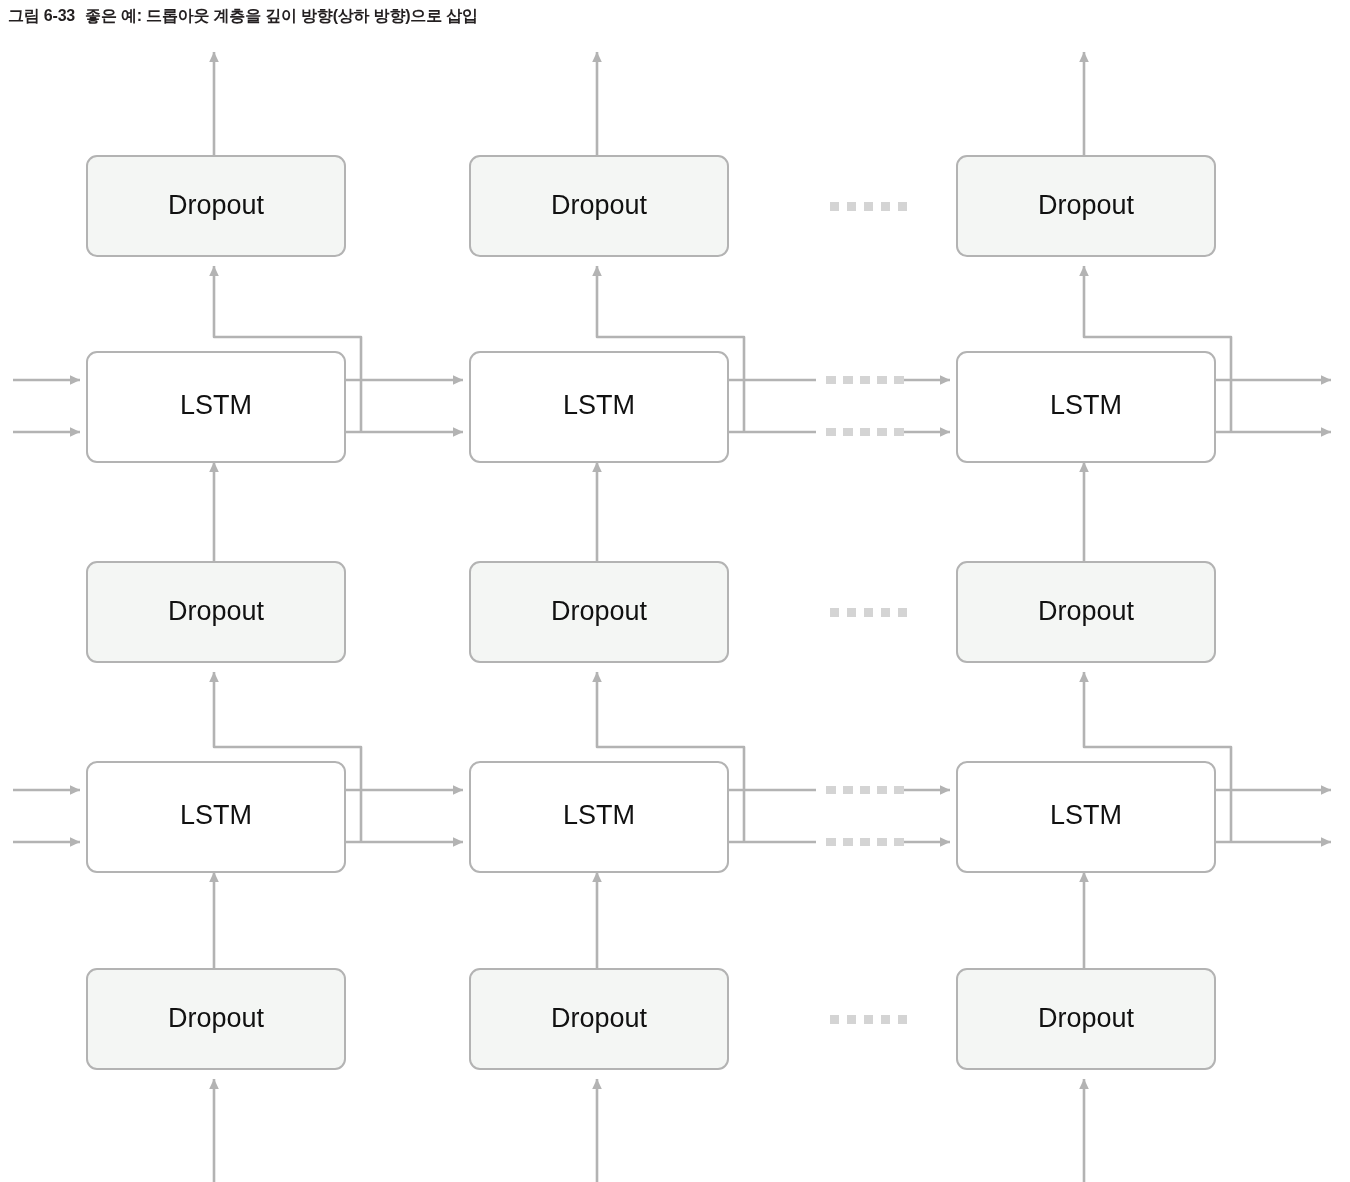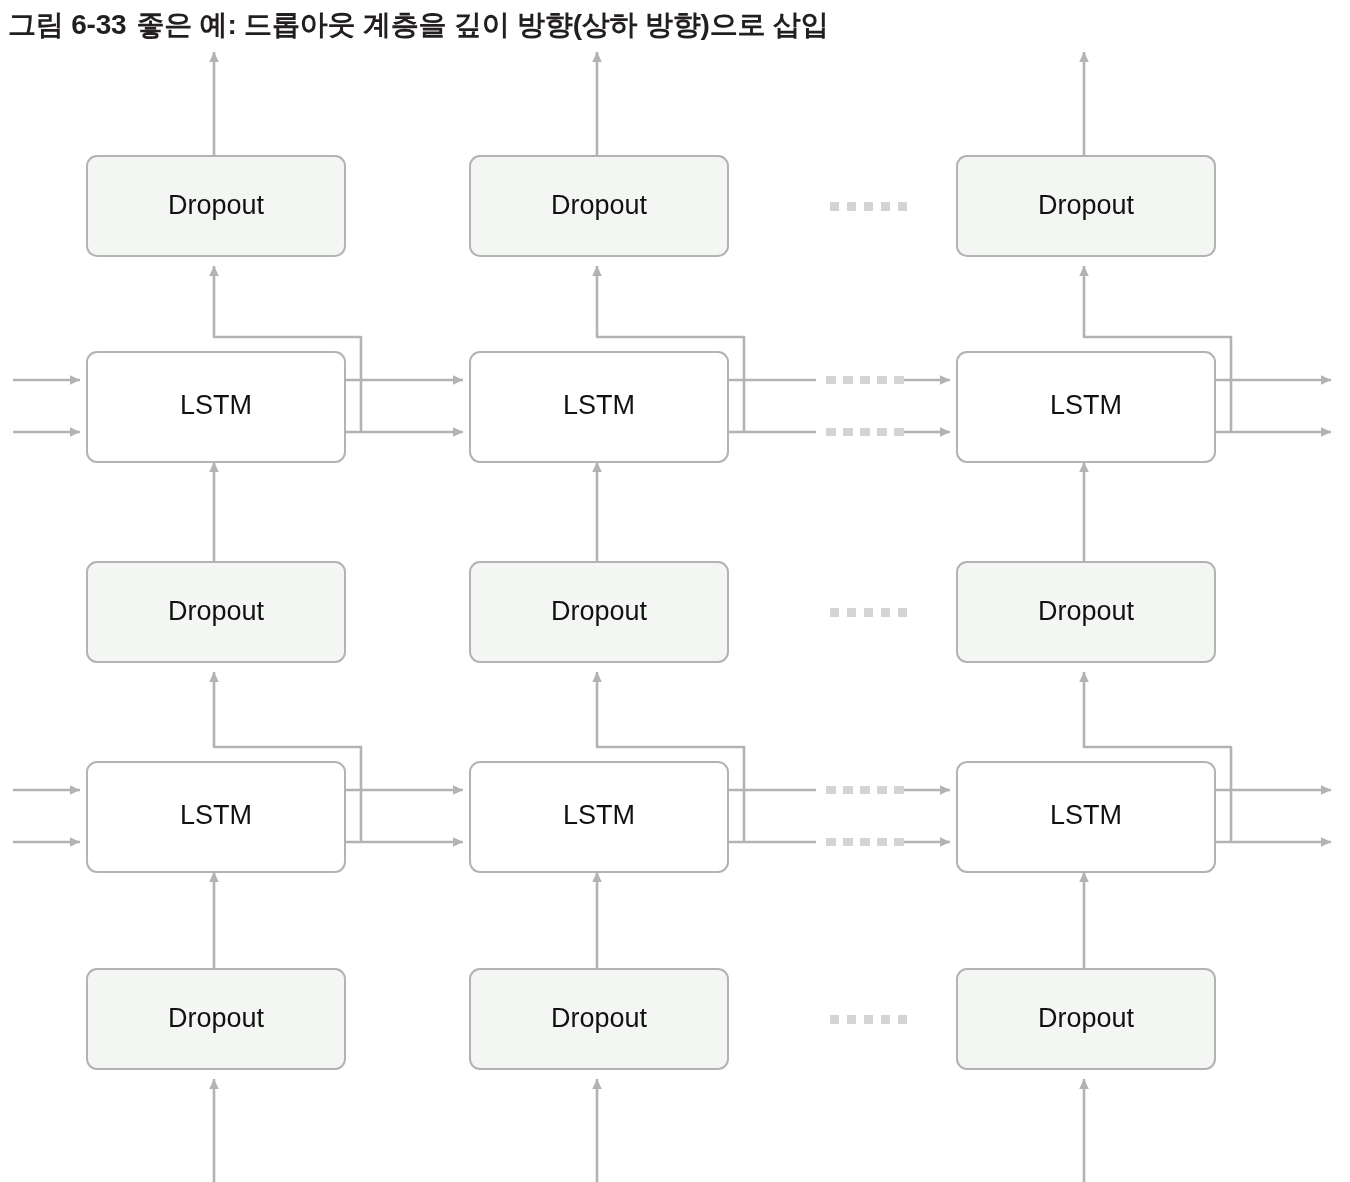--- a/index.html
+++ b/index.html
@@ -11,21 +11,21 @@
     width: 1350px;
     height: 1182px;
     font-family: "Liberation Sans", "DejaVu Sans", sans-serif;
     position: relative;
     overflow: hidden;
   }
   #caption {
     position: absolute;
     left: 8px;
     top: 6px;
-    font-size: 28px;
+    font-size: 16px;
     font-weight: bold;
     color: #231f20;
     white-space: nowrap;
     letter-spacing: -0.2px;
   }
   #caption .fig-num {
     font-weight: bold;
   }
   #caption .fig-text {
     font-weight: bold;

